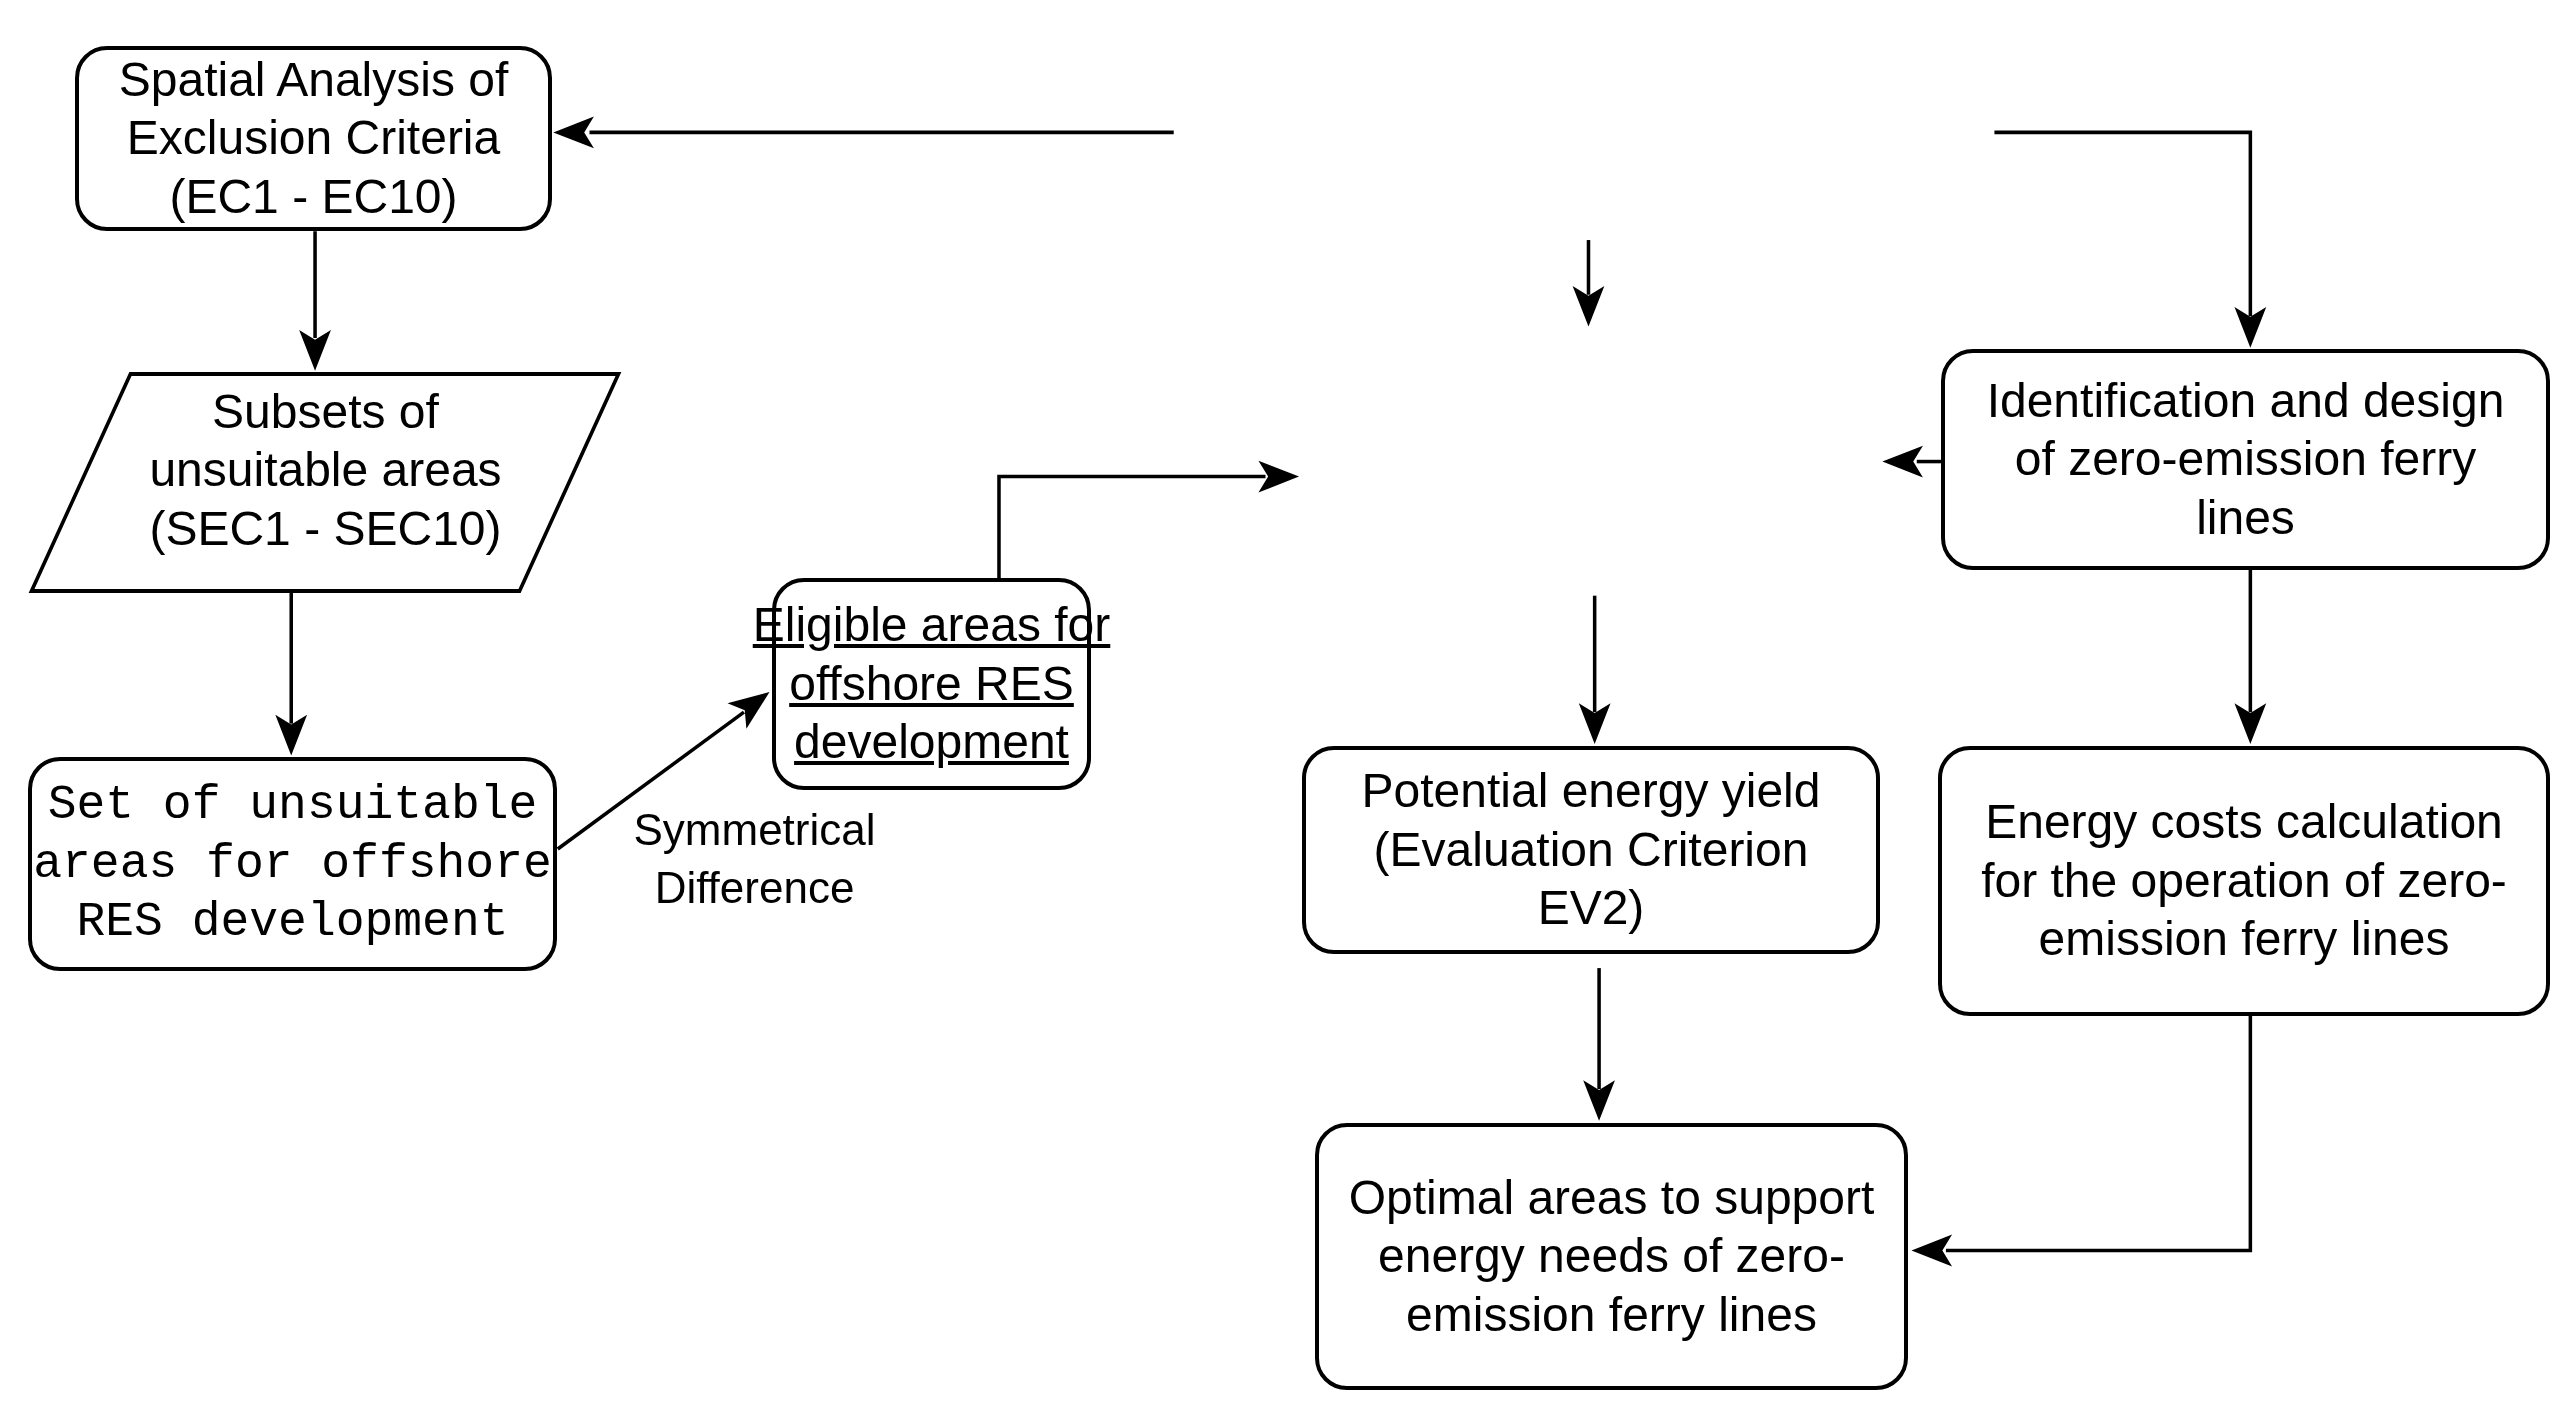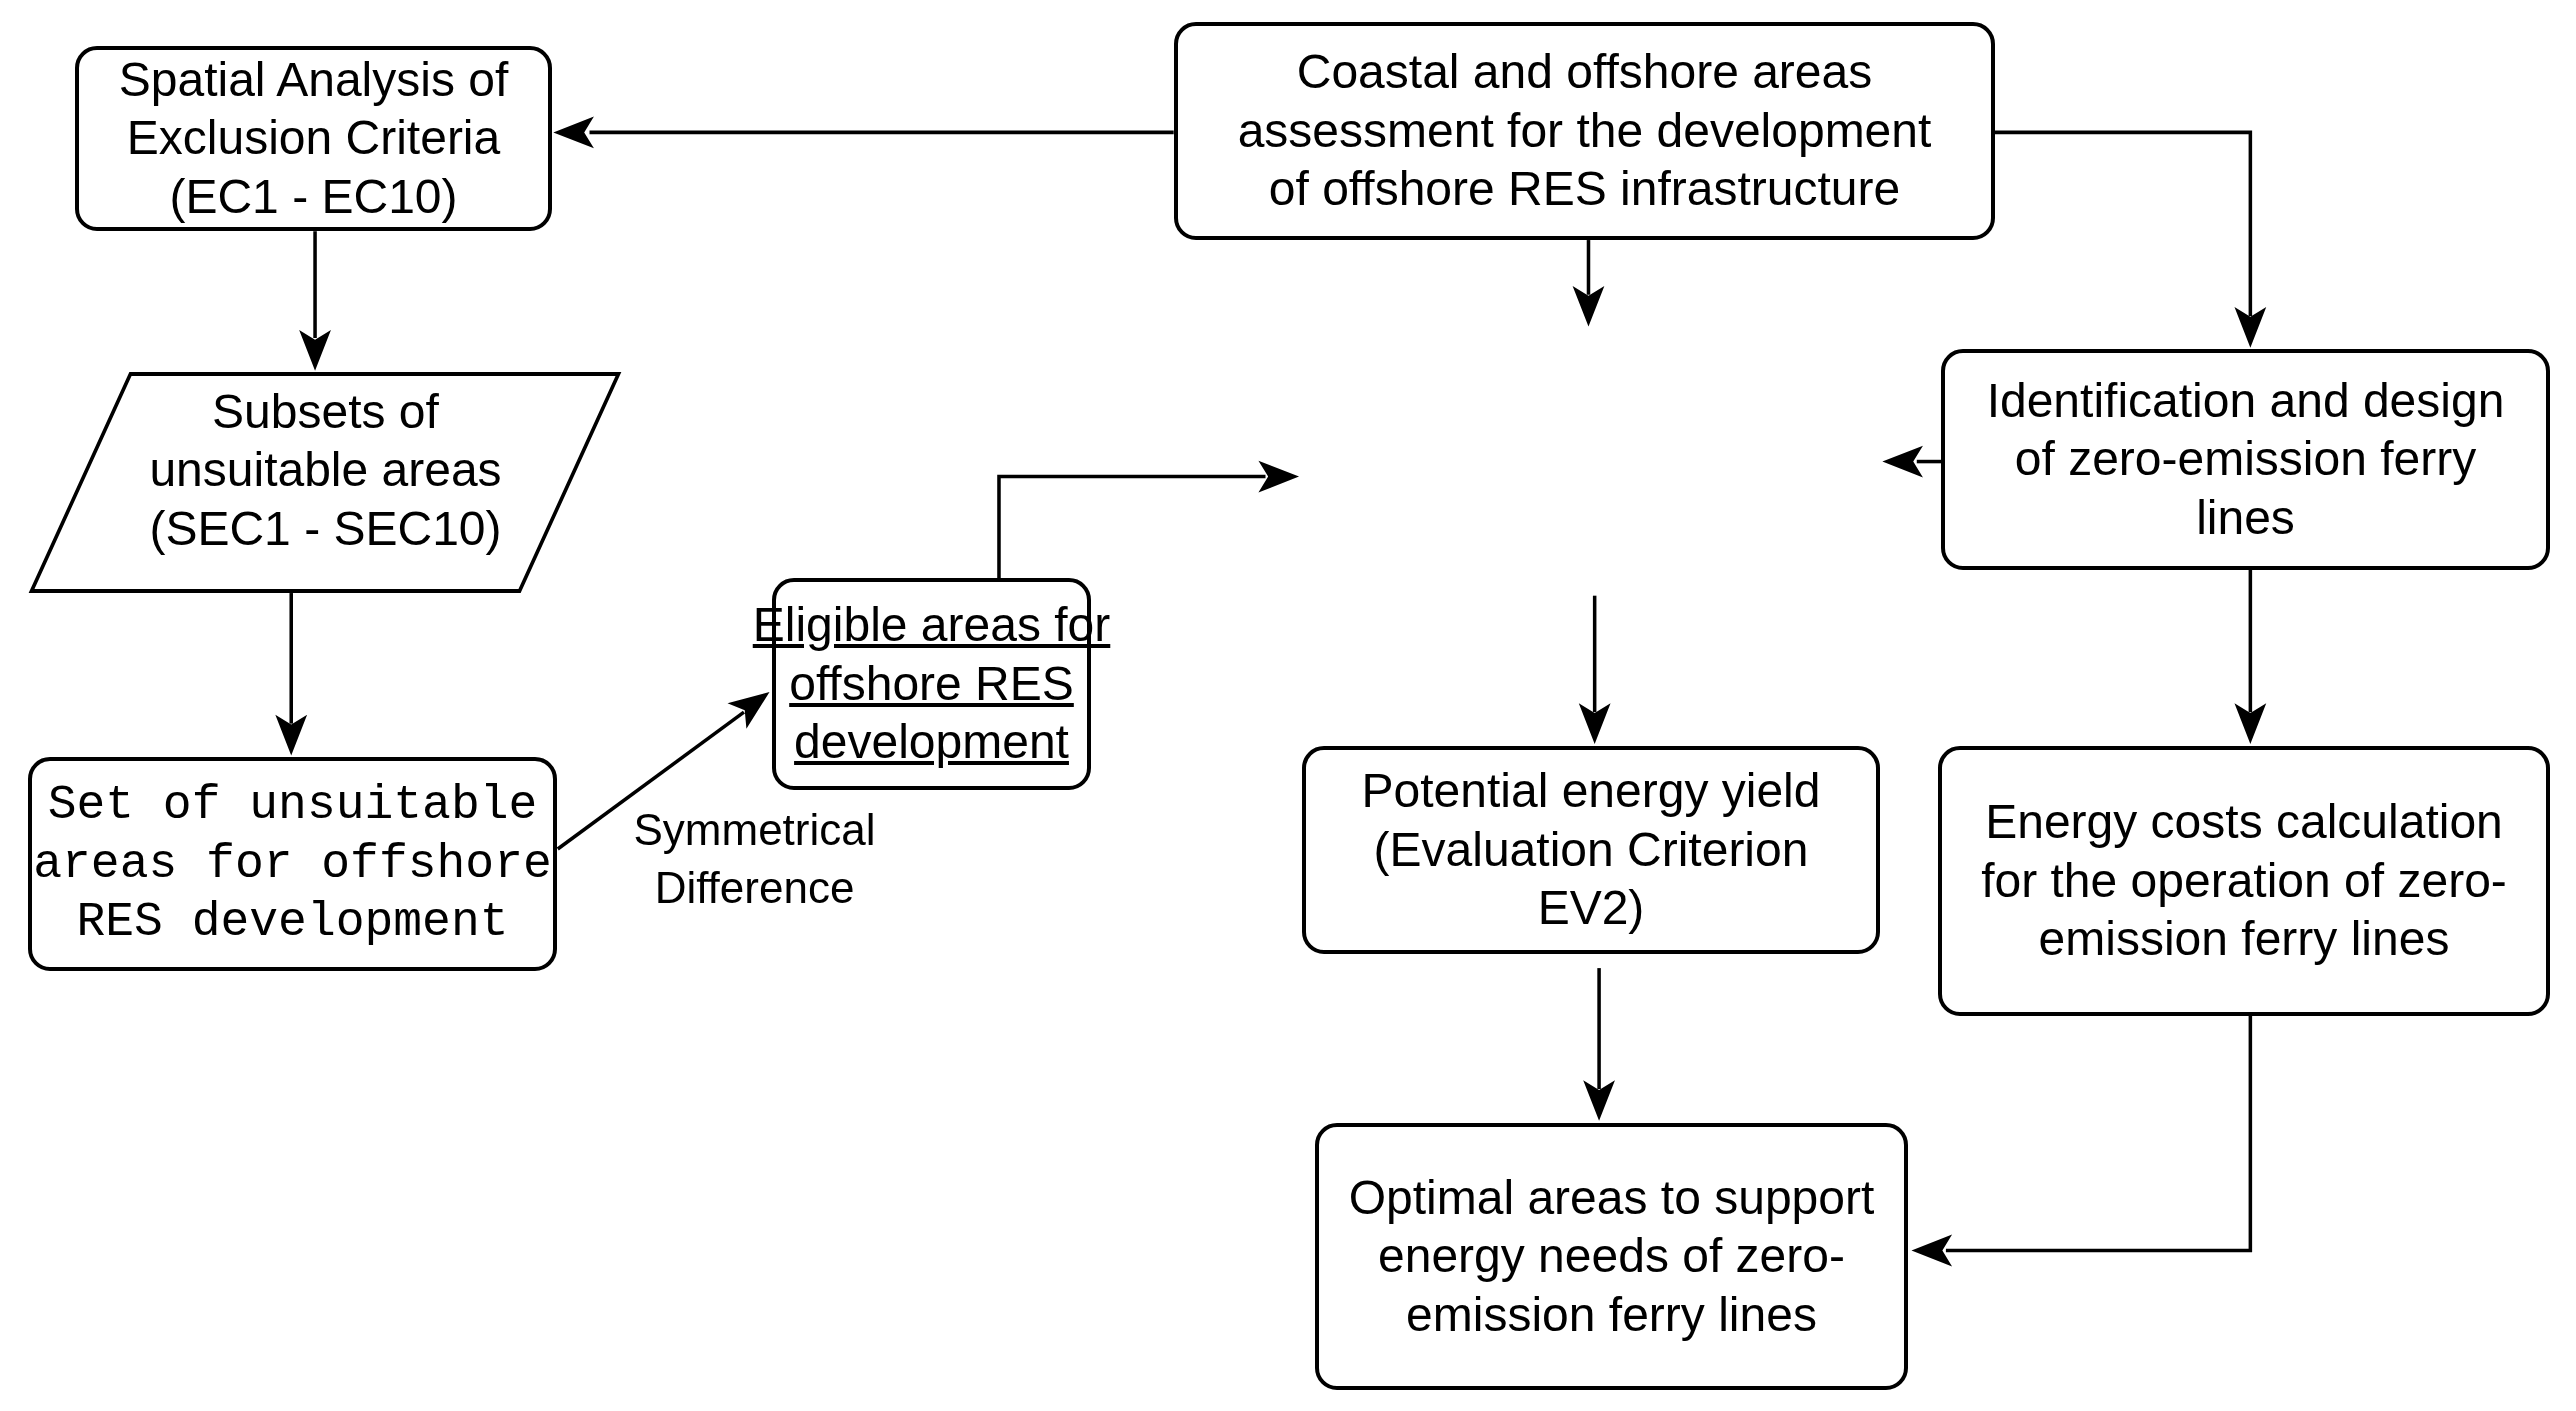--- a/index.html
+++ b/index.html
@@ -26,21 +26,21 @@
   #edge-layer path.ch {
     fill: #000000;
     stroke: none;
   }
   .node {
     position: absolute;
     z-index: 2;
     box-sizing: border-box;
     background: #ffffff;
     border: 4.4px solid #000000;
-    border-radius: 22px;
+    border-radius: 32px;
     display: flex;
     align-items: center;
     justify-content: center;
     text-align: center;
     font-size: 48px;
     line-height: 1.22;
     white-space: pre;
   }
   .para-shape {
     position: absolute;
@@ -136,23 +136,20 @@
     <g>
       <path class="cl" d="M2550 1097 V1417 H2205"></path>
       <path class="ch" transform="translate(2166,1417) rotate(180)" d="M0 0 L-46 -18 L-35 0 L-46 18 Z"></path>
     </g>
   </svg>
 
   <div class="node" id="node-spatial">Spatial Analysis of
 Exclusion Criteria
 (EC1 - EC10)</div>
 
-  <div class="node" id="node-coastal">Coastal and offshore areas
-assessment for the development
-of offshore RES infrastructure</div>
 
   <div class="para-shape" id="para-subsets"></div>
   <div class="para-text" id="para-subsets-text">Subsets of
 unsuitable areas
 (SEC1 - SEC10)</div>
 
   <div class="node" id="node-unsuitable-set">Set of unsuitable
 areas for offshore
 RES development</div>
 

